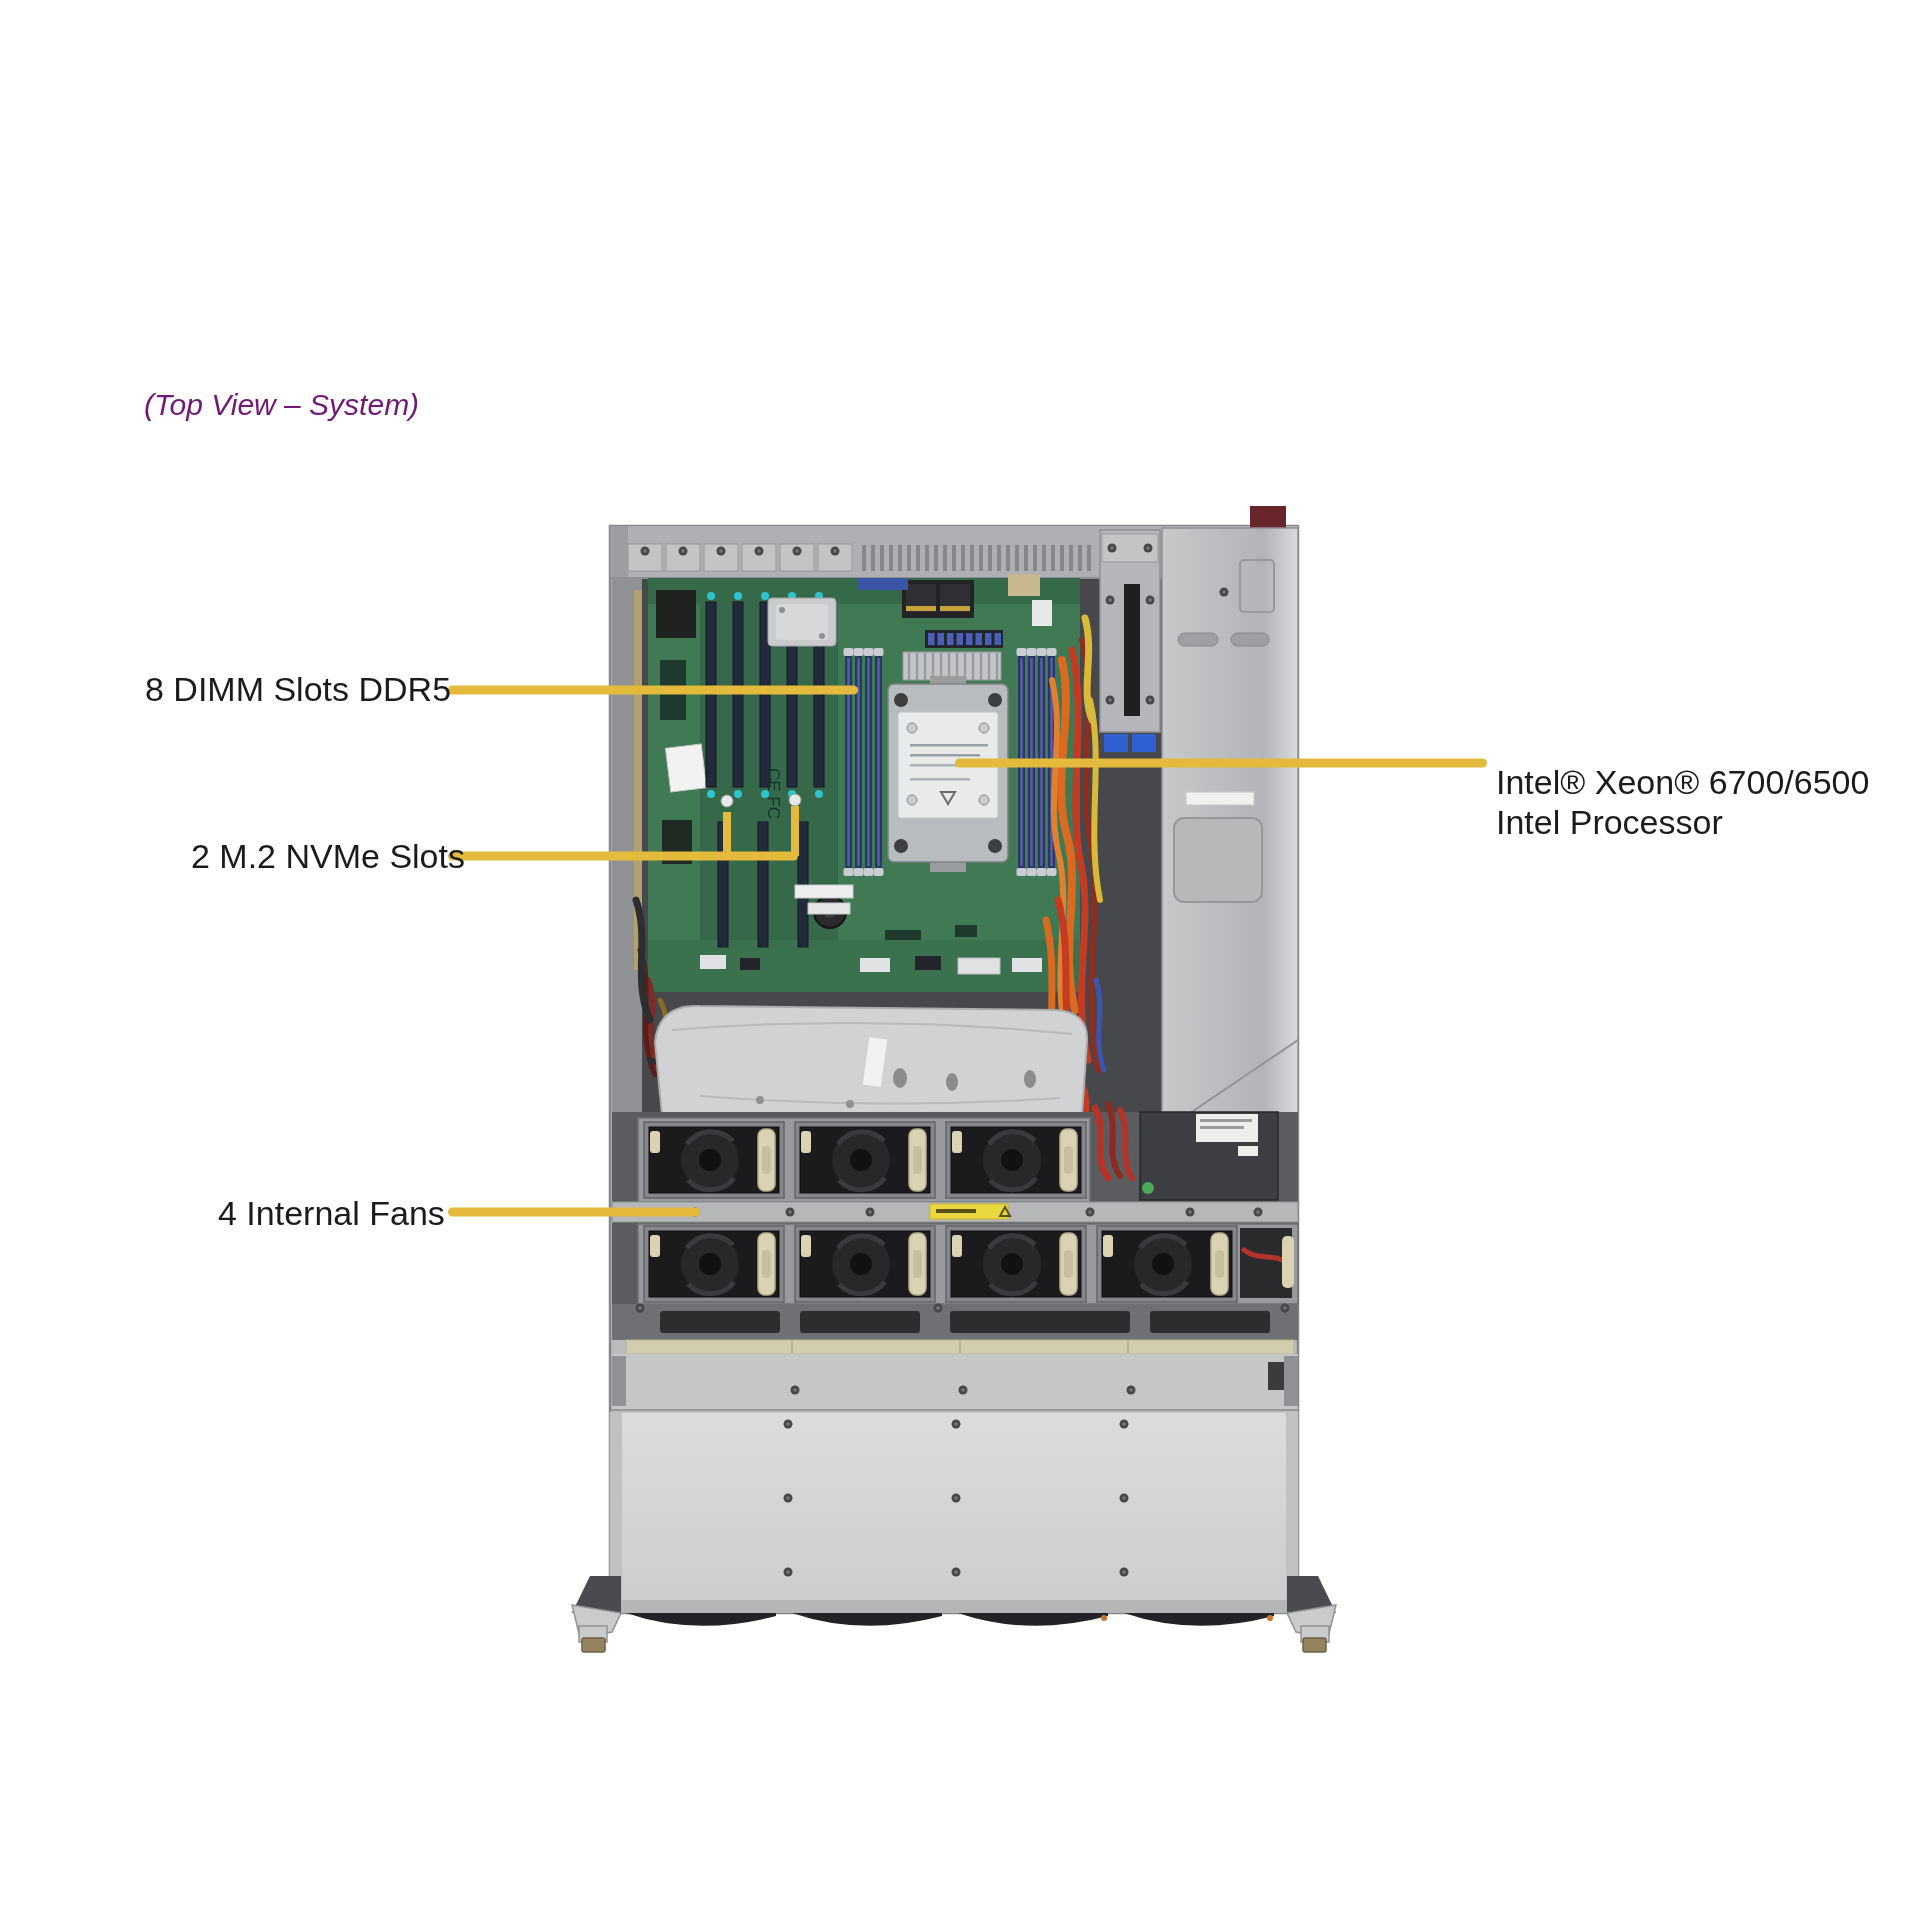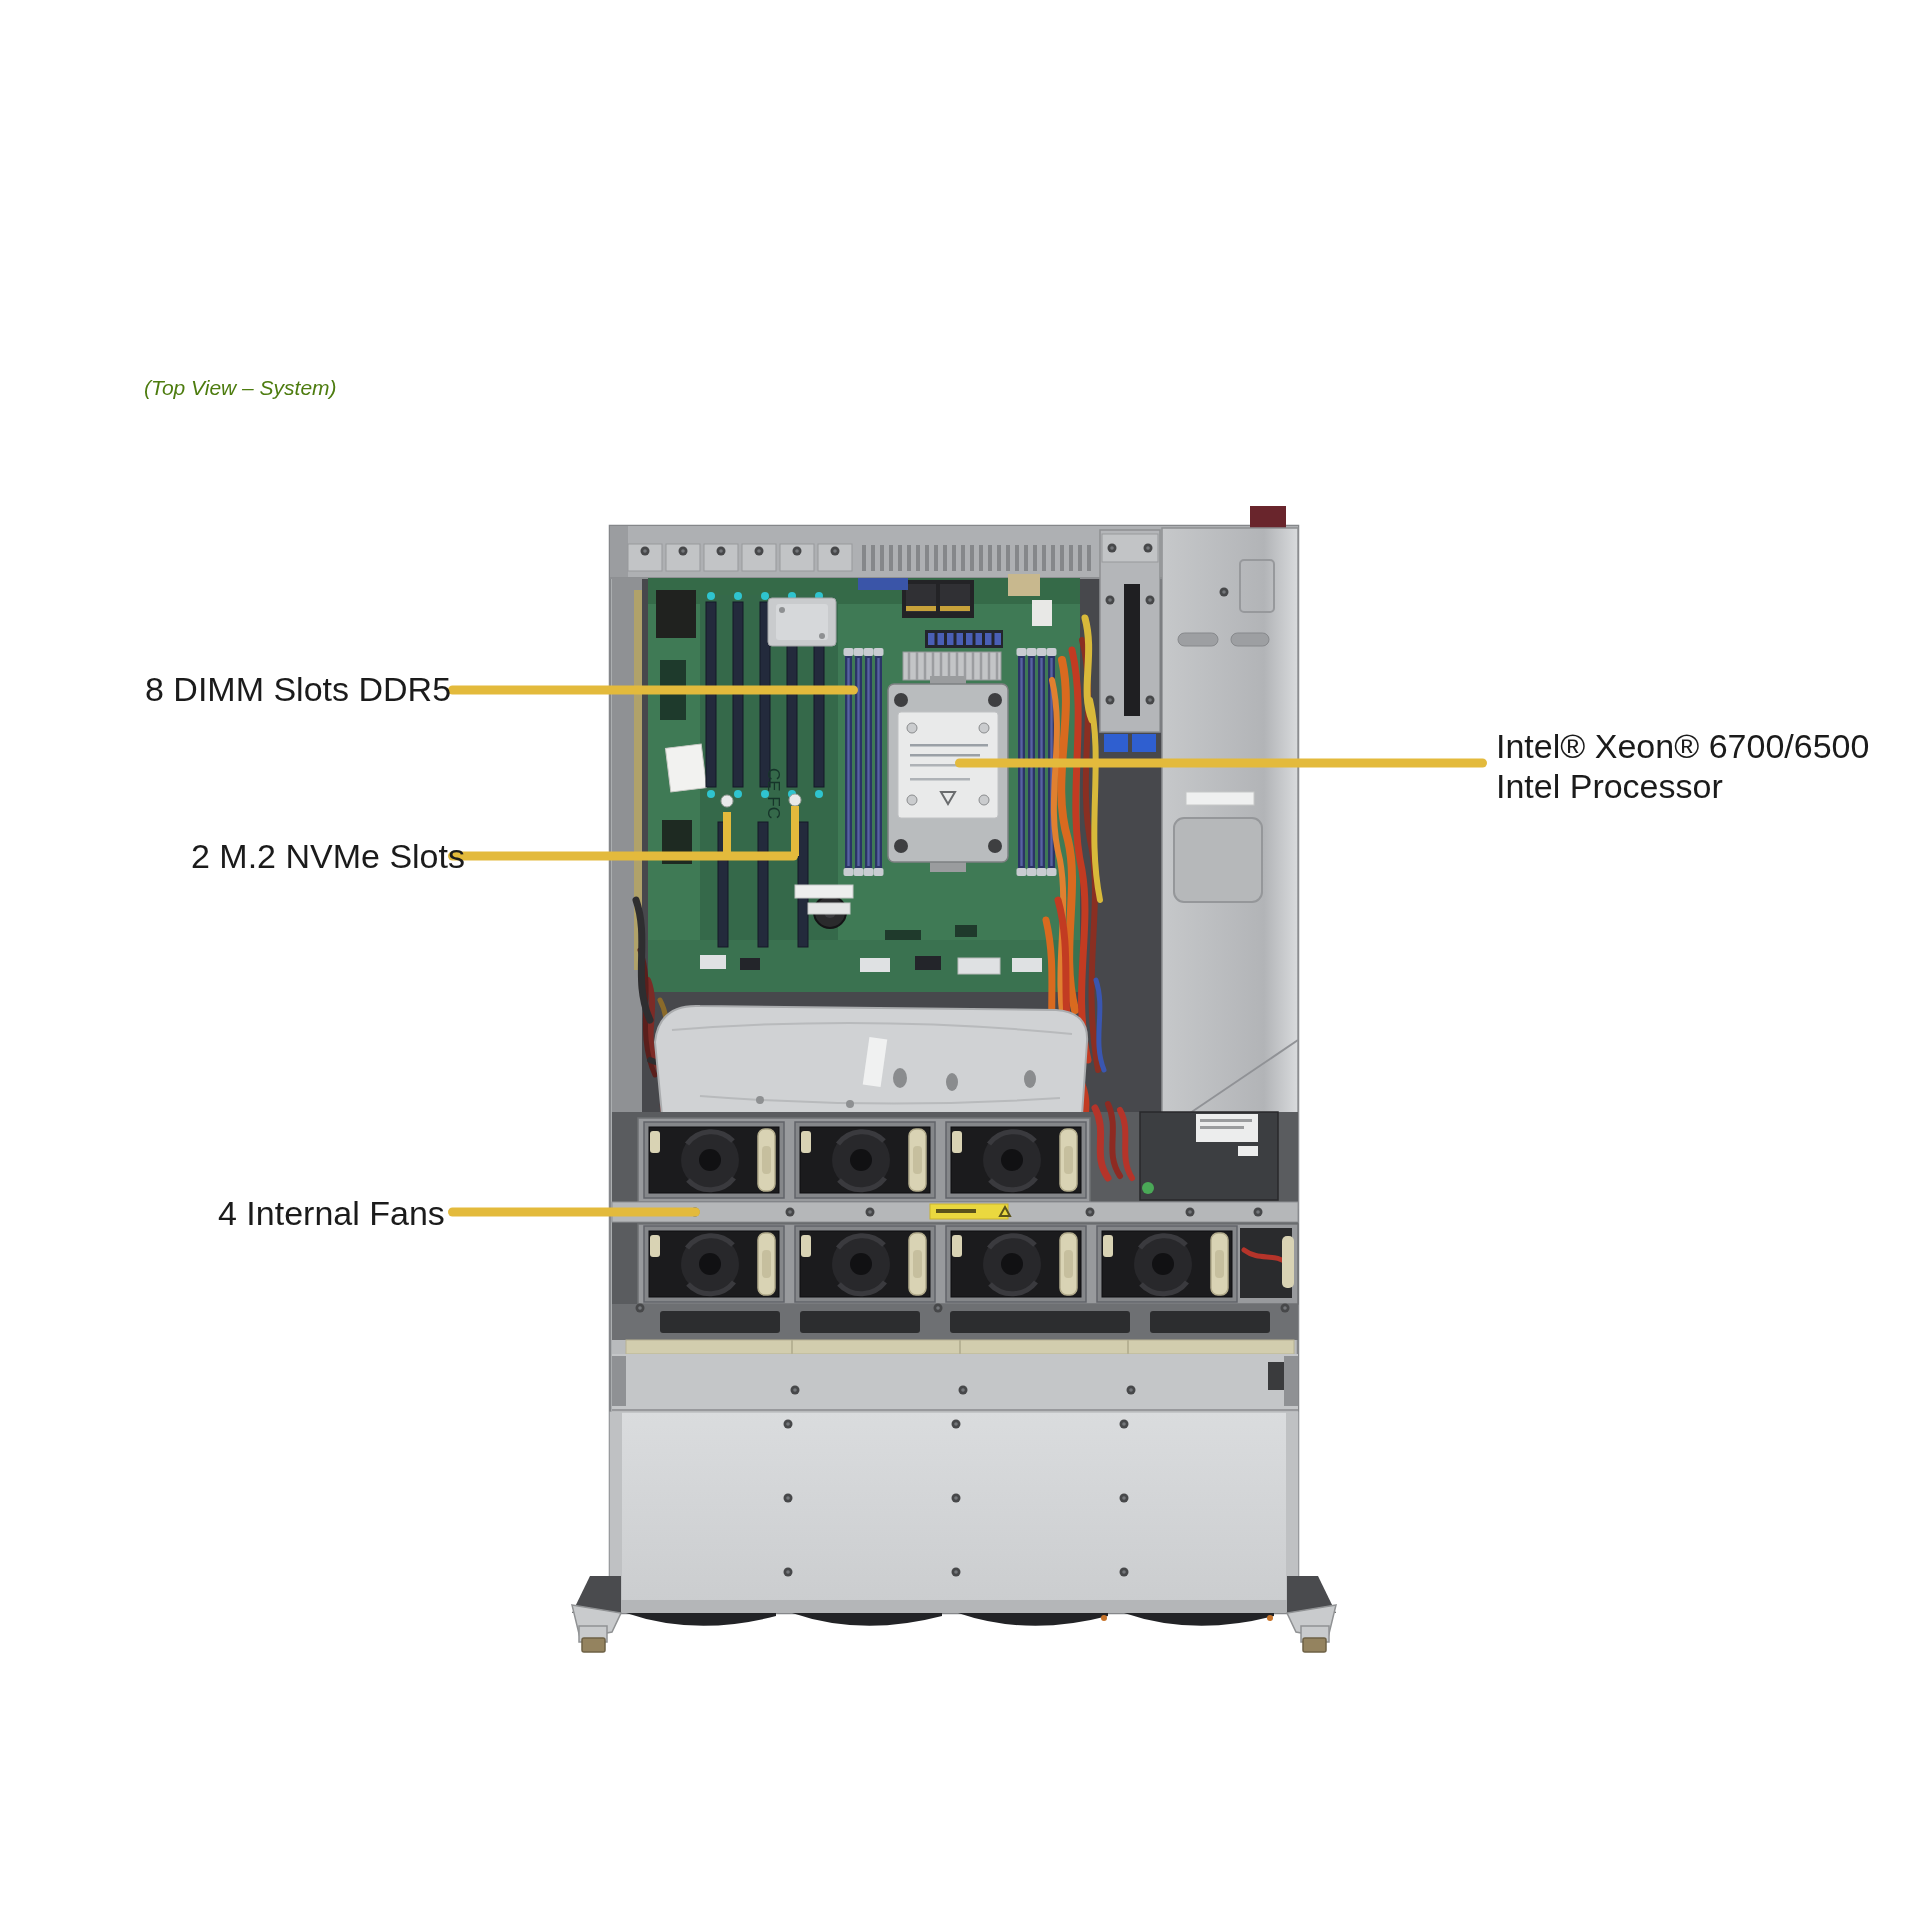--- a/index.html
+++ b/index.html
@@ -7,23 +7,23 @@
     --panel-light:#D4D6D8; --pcb-green:#3F7A55; --dimm-navy:#2B3566;
     --heatsink-silver:#C7C9CB; --fan-dark:#1B1B1D; --handle-cream:#D9D3B4;
     --warning-yellow:#EAD83F;
   }
   html,body{margin:0;padding:0;background:#fff;}
   #stage{position:relative;width:1920px;height:1920px;background:#fff;overflow:hidden;
          font-family:"Liberation Sans",sans-serif;}
   #stage svg{position:absolute;left:0;top:0;}
   .label{position:absolute;color:var(--label-text,#1b1b1b);font-size:34px;line-height:36px;
          white-space:nowrap;}
-  .label.two-line{line-height:40px;}
-  .caption{position:absolute;left:144px;top:376px;font-style:italic;font-size:21px;
-           color:#4d7c0f;white-space:nowrap;}
+  .label.two-line{line-height:40px;margin-top:36px;}
+  .caption{position:absolute;left:144px;top:388px;font-style:italic;font-size:30px;
+           color:#701a75;white-space:nowrap;}
   .c-accent{fill:var(--accent-yellow,#E3BA3C);}
   .chassis{fill:var(--chassis-gray,#B9BBBD);}
   .pcb{fill:var(--pcb-green,#3F7A55);}
   .dimm-body{fill:var(--dimm-navy,#2B3566);}
   .fan-dark{fill:var(--fan-dark,#1B1B1D);}
   .cream{fill:var(--handle-cream,#D9D3B4);}
   .warn{fill:var(--warning-yellow,#EAD83F);}
 </style>
 </head>
 <body>

